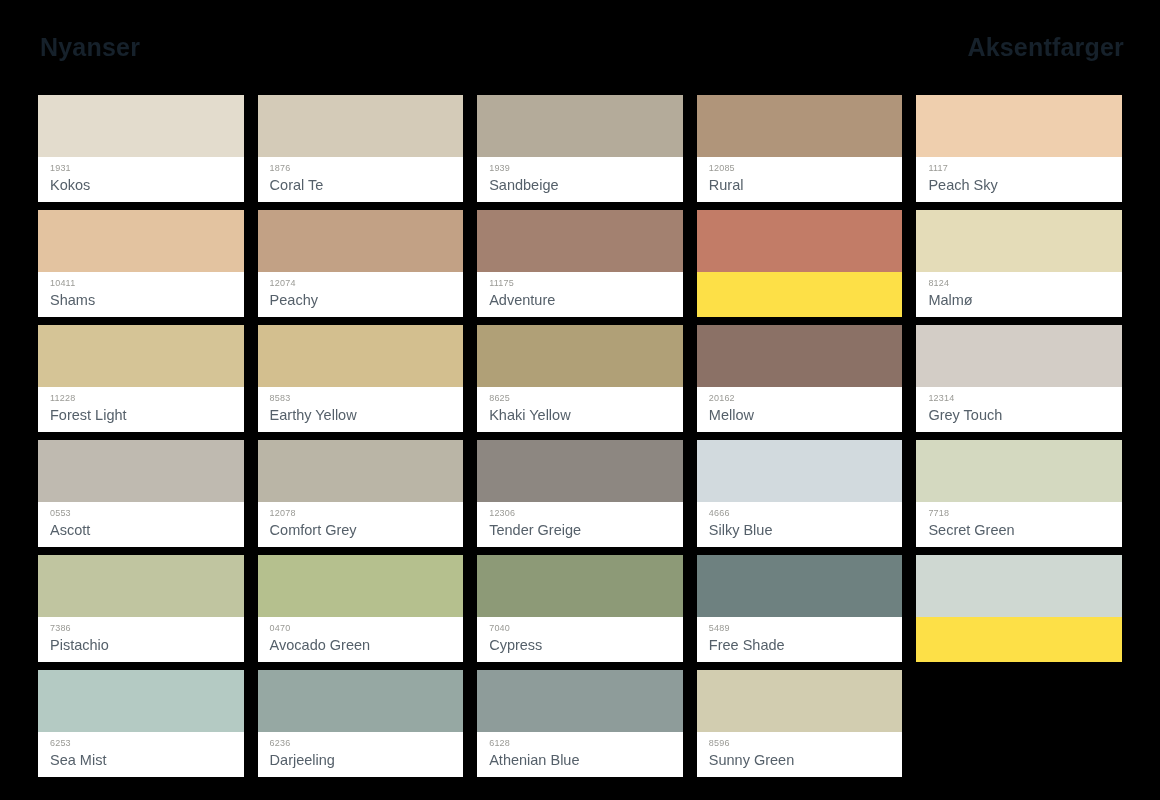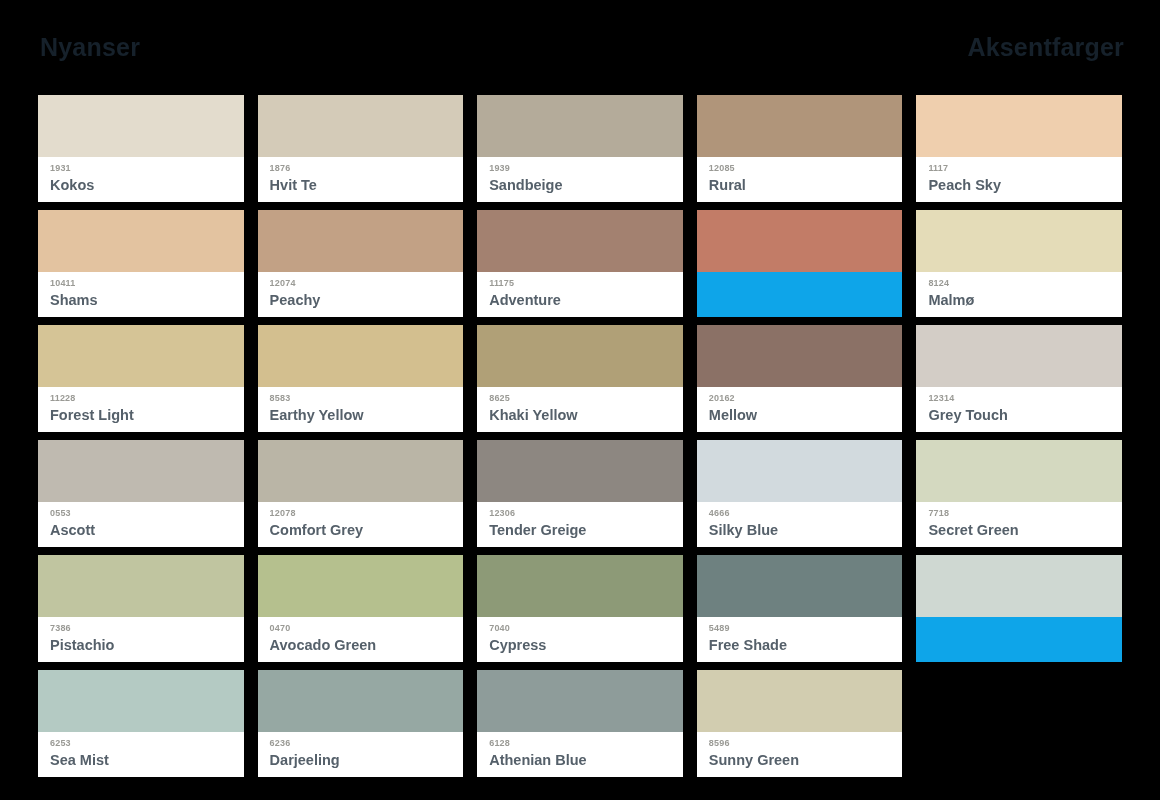--- a/index.html
+++ b/index.html
@@ -61,25 +61,24 @@
     column-gap: 14px;
     row-gap: 0px;
     padding: 0 38px;
     box-sizing: border-box;
   }
 
   .swatch-card {
     position: relative;
     width: 100%;
     height: 107px;
-    background: #0ea5e9;
+    background: #fde047;
     display: flex;
     flex-direction: column;
     overflow: hidden;
-    font-weight: bold;
   }
 
   .swatch-color {
     width: 100%;
     height: 62px;
     flex: none;
   }
 
   .swatch-info {
     flex: 1;
@@ -121,21 +120,21 @@
         <div class="swatch-color" style="background: rgb(227, 220, 205);"></div>
         <div class="swatch-info">
           <div class="swatch-code">1931</div>
           <div class="swatch-name">Kokos</div>
         </div>
       </div>
       <div class="swatch-card">
         <div class="swatch-color" style="background: rgb(212, 203, 184);"></div>
         <div class="swatch-info">
           <div class="swatch-code">1876</div>
-          <div class="swatch-name">Hvit Te</div>
+          <div class="swatch-name">Coral Te</div>
         </div>
       </div>
       <div class="swatch-card">
         <div class="swatch-color" style="background: rgb(180, 171, 154);"></div>
         <div class="swatch-info">
           <div class="swatch-code">1939</div>
           <div class="swatch-name">Sandbeige</div>
         </div>
       </div>
       <div class="swatch-card">

